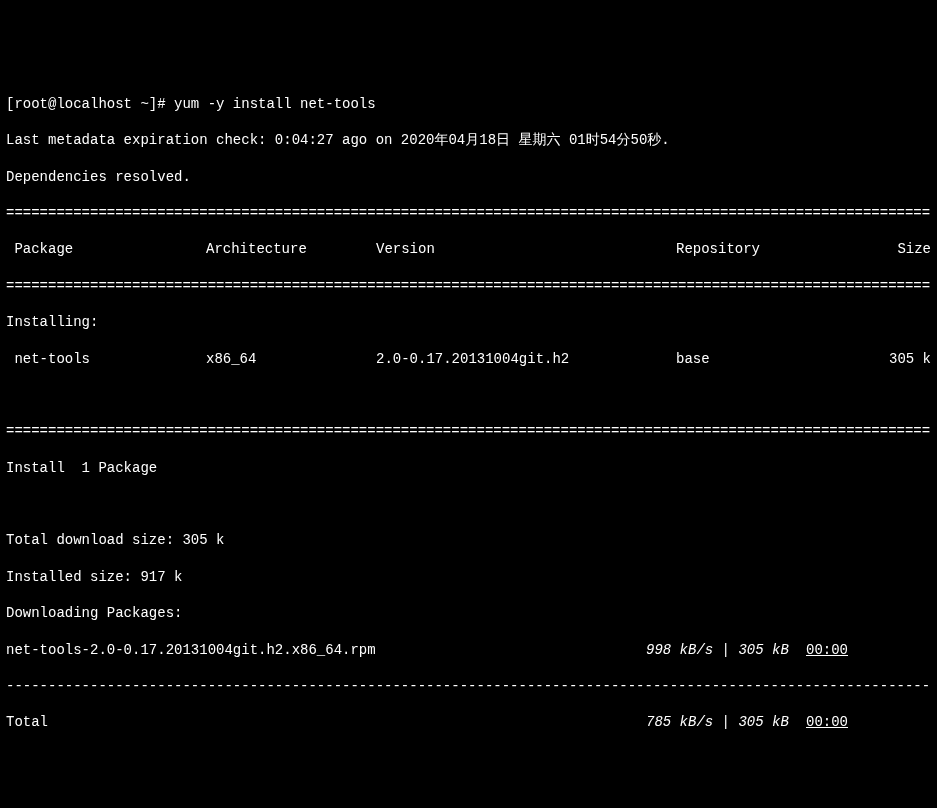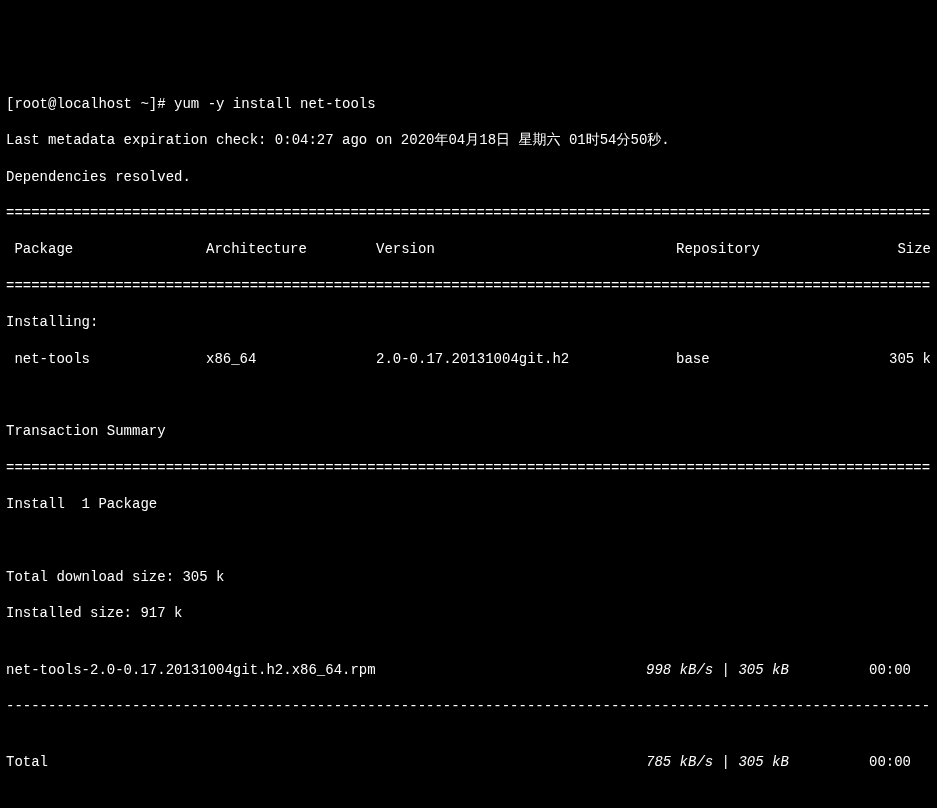--- a/index.html
+++ b/index.html
@@ -15,46 +15,46 @@
     white-space: pre;
     overflow: hidden;
   }
   .line { white-space: pre; }
   .row { display: flex; }
   .col-pkg { width: 200px; }
   .col-arch { width: 170px; }
   .col-ver { width: 300px; }
   .col-repo { width: 170px; }
   .col-size { flex:1; text-align: right; }
-  .dl-row { display:flex;margin-top:20px; }
+  .dl-row { display:flex; }
   .dl-name { width: 640px; }
   .dl-rate { width: 160px; font-style: italic; }
-  .dl-time { flex:1; text-align:right; padding-right:20px;}
+  .dl-time { flex:1; text-align:left; padding-right:20px;text-decoration:underline;}
 </style>
 </head>
 <body>
 
 
 
 <div>
 <div class="line"><span>[root@localhost ~]# </span><span>yum -y install net-tools</span></div>
 <div class="line">Last metadata expiration check: 0:04:27 ago on 2020年04月18日 星期六 01时54分50秒.</div>
 <div class="line">Dependencies resolved.</div>
 <div class="line">==============================================================================================================</div>
 <div class="row"><span class="col-pkg"> Package</span><span class="col-arch">Architecture</span><span class="col-ver">Version</span><span class="col-repo">Repository</span><span class="col-size">Size</span></div>
 <div class="line">==============================================================================================================</div>
 <div class="line">Installing:</div>
 <div class="row"><span class="col-pkg"> net-tools</span><span class="col-arch">x86_64</span><span class="col-ver">2.0-0.17.20131004git.h2</span><span class="col-repo">base</span><span class="col-size">305 k</span></div>
 <div class="line">&nbsp;</div>
-<div class="line">Transaction Summary</div>
 <div class="line">==============================================================================================================</div>
 <div class="line">Install  1 Package</div>
 <div class="line">&nbsp;</div>
 <div class="line">Total download size: 305 k</div>
 <div class="line">Installed size: 917 k</div>
+<div class="line">Downloading Packages:</div>
 <div class="dl-row"><span class="dl-name">net-tools-2.0-0.17.20131004git.h2.x86_64.rpm</span><span class="dl-rate">998 kB/s | 305 kB</span><span class="dl-time">00:00</span></div>
 <div class="line">--------------------------------------------------------------------------------------------------------------</div>
 <div class="dl-row"><span class="dl-name">Total</span><span class="dl-rate">785 kB/s | 305 kB</span><span class="dl-time">00:00</span></div>
 
 
 
 
 
 
 

